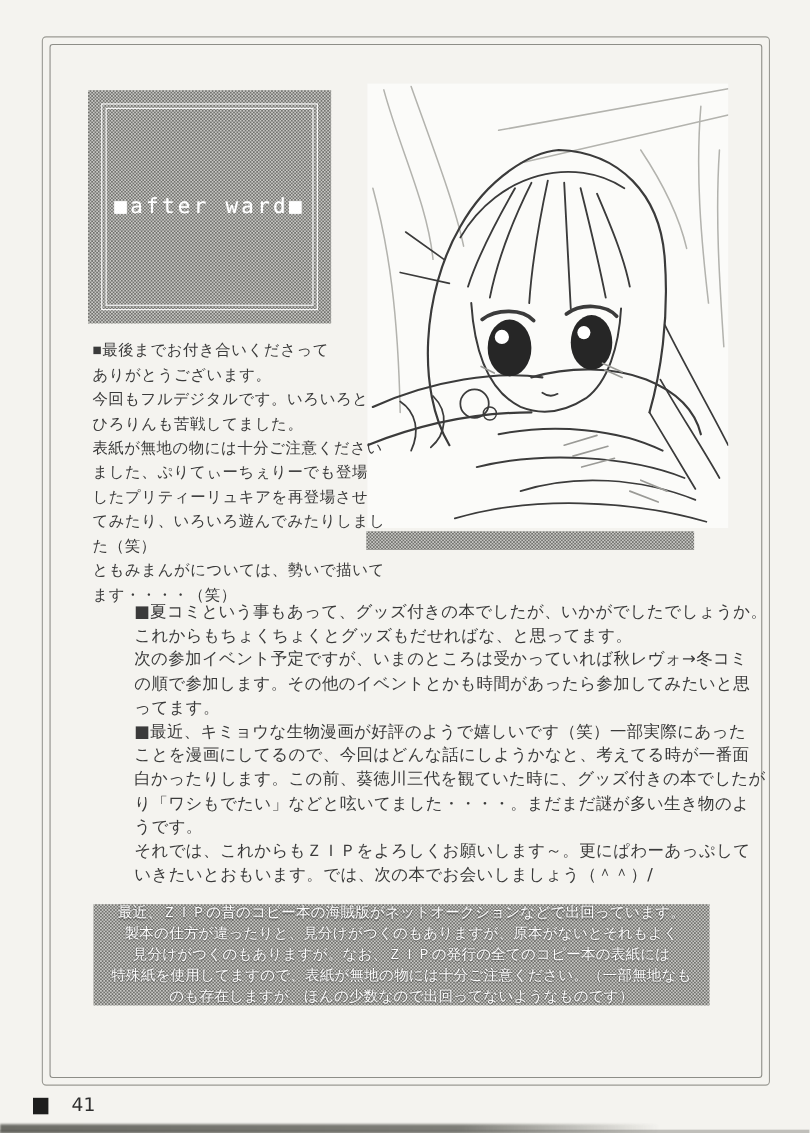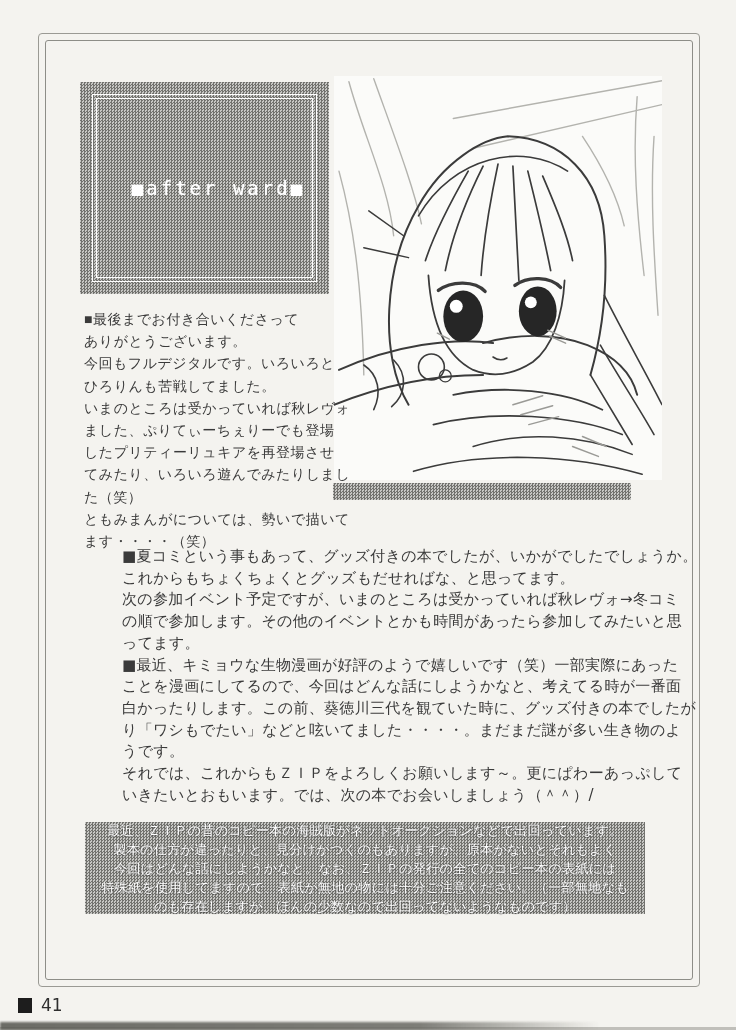--- a/index.html
+++ b/index.html
@@ -25,21 +25,21 @@
   
   .halftone{
     background-color:#c7c7c4;
     background-image:repeating-conic-gradient(#72726e 0% 25%, rgba(0,0,0,0) 0% 50%);
     background-size:3px 3px;
   }
 
   
   .afterward-box{
     position:absolute;left:80px;top:82px;width:221px;height:212px;
-    display:flex;align-items:center;justify-content:center;padding-left:28px;
+    display:flex;align-items:center;justify-content:center;
   }
   .afterward-line1{position:absolute;left:12px;top:12px;right:12px;bottom:12px;border:1px solid #ffffff;}
   .afterward-line2{position:absolute;left:16px;top:16px;right:16px;bottom:16px;border:1px solid #fdfdfd;}
   .afterward-title{
     position:relative;z-index:2;color:#ffffff;
     font-family:"DejaVu Sans Mono",monospace;
     font-size:19px;letter-spacing:3px;white-space:nowrap;
     text-shadow:0 0 1px rgba(255,255,255,.7);
   }
 
@@ -60,21 +60,21 @@
     display:flex;flex-direction:column;align-items:center;justify-content:center;
   }
   .notice-box .nline{
     color:#ffffff;font-size:13.2px;line-height:19px;white-space:nowrap;
     text-align:center;text-shadow:0 0 2px rgba(40,40,40,.55), 0 1px 1px rgba(40,40,40,.35);
     letter-spacing:.2px;
   }
 
   
   .page-number{
-    position:absolute;left:18px;top:995px;display:flex;align-items:center;gap:9px;
+    position:absolute;left:30px;top:995px;display:flex;align-items:center;gap:21px;
     font-size:17px;color:#2e2e2e;
   }
   .page-number .sq{width:14px;height:15px;background:#1d1d1d;display:inline-block;}
 
   
   .edge-bottom{
     position:absolute;left:0;bottom:0;width:600px;height:8px;
     background:linear-gradient(to right,#55554f 0%,#6a6a64 70%,rgba(120,120,114,0) 100%);
     opacity:.85;filter:blur(1px);
   }
@@ -160,21 +160,21 @@
     </svg>
   </div>
 
   <div class="halftone-bar halftone"></div>
 
   <div class="col-text">
     <div class="tline">■最後までお付き合いくださって</div>
     <div class="tline">ありがとうございます。</div>
     <div class="tline">今回もフルデジタルです。いろいろと</div>
     <div class="tline">ひろりんも苦戦してました。</div>
-    <div class="tline">いまのところは受かっていれば秋レヴォ</div>
+    <div class="tline">表紙が無地の物には十分ご注意ください</div>
     <div class="tline">ました、ぷりてぃーちぇりーでも登場</div>
     <div class="tline">したプリティーリュキアを再登場させ</div>
     <div class="tline">てみたり、いろいろ遊んでみたりしまし</div>
     <div class="tline">た（笑）</div>
     <div class="tline">ともみまんがについては、勢いで描いて</div>
     <div class="tline">ます・・・・（笑）</div>
   </div>
 
   <div class="wide-text">
     <div class="tline">■夏コミという事もあって、グッズ付きの本でしたが、いかがでしたでしょうか。</div>
@@ -187,21 +187,21 @@
     <div class="tline">白かったりします。この前、葵徳川三代を観ていた時に、グッズ付きの本でしたが</div>
     <div class="tline">り「ワシもでたい」などと呟いてました・・・・。まだまだ謎が多い生き物のよ</div>
     <div class="tline">うです。</div>
     <div class="tline">それでは、これからもＺＩＰをよろしくお願いします～。更にぱわーあっぷして</div>
     <div class="tline">いきたいとおもいます。では、次の本でお会いしましょう（＾＾）/</div>
   </div>
 
   <div class="notice-box halftone">
     <div class="nline">最近、ＺＩＰの昔のコピー本の海賊版がネットオークションなどで出回っています。</div>
     <div class="nline">製本の仕方が違ったりと、見分けがつくのもありますが、原本がないとそれもよく</div>
-    <div class="nline">今回はどんな話にしようかなと。なお、ＺＩＰの発行の全てのコピー本の表紙には</div>
+    <div class="nline">見分けがつくのもありますが。なお、ＺＩＰの発行の全てのコピー本の表紙には</div>
     <div class="nline">特殊紙を使用してますので、表紙が無地の物には十分ご注意ください。（一部無地なも</div>
     <div class="nline">のも存在しますが、ほんの少数なので出回ってないようなものです）</div>
   </div>
 
   <div class="page-number">
     <span class="sq"></span>
     <span>41</span>
   </div>
 
   <div class="edge-bottom2"></div>

